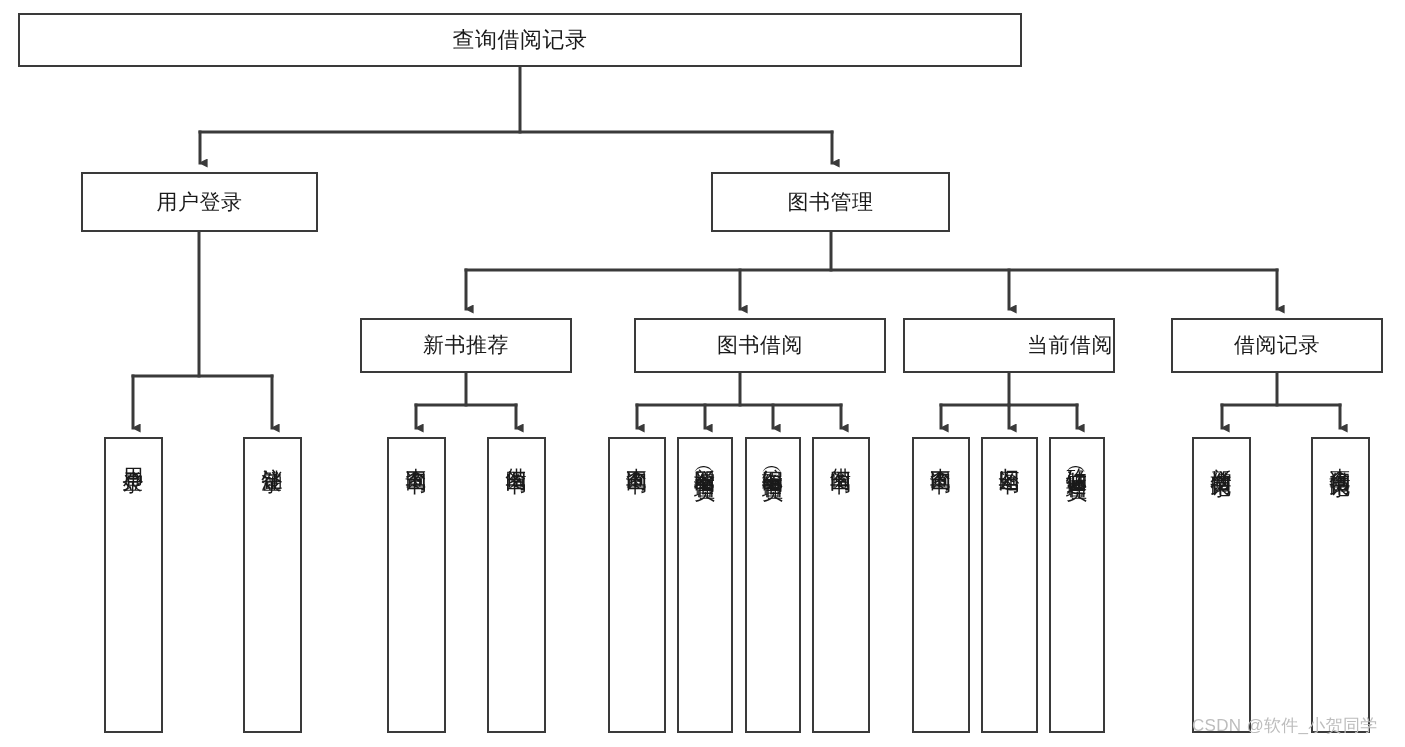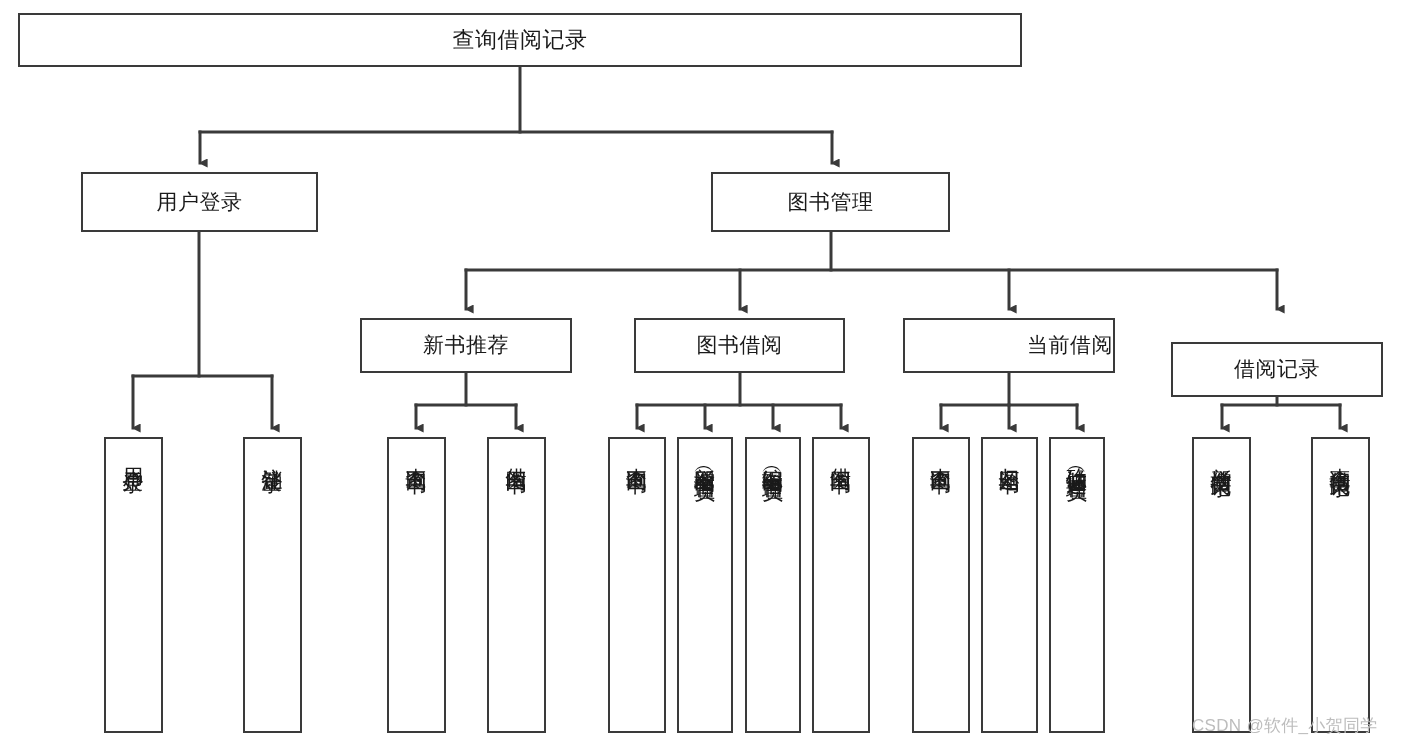--- a/index.html
+++ b/index.html
@@ -139,29 +139,29 @@
   </div>
 
   <div class="node horiz" style="left:711px; top:172px; width:239px; height:60px;">
     <span class="node-label">图书管理</span>
   </div>
 
   <div class="node horiz" style="left:360px; top:318px; width:212px; height:55px;">
     <span class="node-label">新书推荐</span>
   </div>
 
-  <div class="node horiz" style="left:634px; top:318px; width:211px; height:55px;">
+  <div class="node horiz" style="left:634px; top:318px; width:252px; height:55px;">
     <span class="node-label">图书借阅</span>
   </div>
 
   <div class="node horiz" style="left:903px; top:318px; width:212px; height:55px;justify-content:flex-end;">
     <span class="node-label">当前借阅</span>
   </div>
 
-  <div class="node horiz" style="left:1171px; top:318px; width:212px; height:55px;margin-top:24px;">
+  <div class="node horiz" style="left:1171px; top:318px; width:212px; height:55px;">
     <span class="node-label">借阅记录</span>
   </div>
 
   <div class="node vert" style="left:104px; top:437px; width:59px; height:296px;">
     <span class="node-label">用户登录</span>
   </div>
 
   <div class="node vert" style="left:243px; top:437px; width:59px; height:296px;">
     <span class="node-label">注销登录</span>
   </div>

